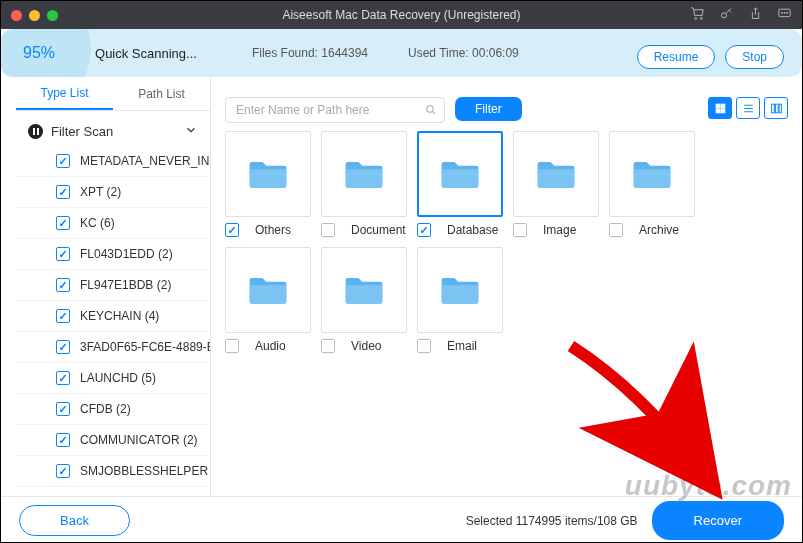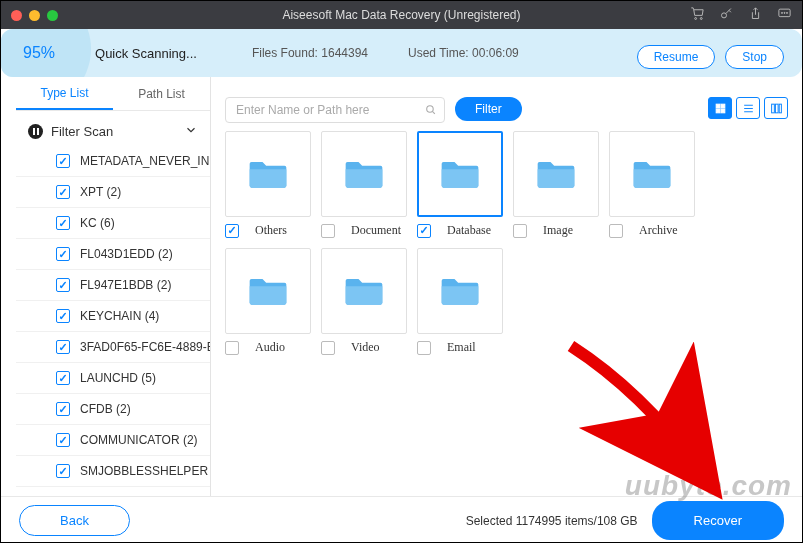--- a/index.html
+++ b/index.html
@@ -37,32 +37,32 @@
 .cb { width: 14px; height: 14px; border: 1px solid #0a84ff; border-radius: 2px; margin-right: 10px; flex-shrink: 0; display: flex; align-items: center; justify-content: center; background: #fff; }
 .cb.checked::after { content: "✓"; color: #0a84ff; font-size: 11px; line-height: 1; font-weight: bold; }
 .cb.gray { border-color: #bbb; }
 .content { flex: 1; display: flex; flex-direction: column; padding: 0 14px; }
 .toolbar { height: 44px; display: flex; align-items: flex-start; gap: 10px; padding-top: 20px; }
 .search { flex: 0 0 220px; position: relative; }
 .search input { width: 100%; height: 26px; border: 1px solid #ddd; border-radius: 4px; padding: 0 28px 0 10px; font-size: 12px; color: #555; outline: none; }
 .search input::placeholder { color: #aaa; }
 .search-ico { position: absolute; right: 8px; top: 6px; }
 .search-ico svg { width: 13px; height: 13px; stroke: #aaa; fill: none; stroke-width: 2; }
-.filter-btn { background: #0a84ff; color: #fff; border: none; border-radius: 12px; padding: 5px 20px; font-size: 12px; cursor: pointer; }
+.filter-btn { background: #0a84ff; color: #fff; border: none; border-radius: 7px; padding: 5px 20px; font-size: 12px; cursor: pointer; }
 .view-toggle { margin-left: auto; display: flex; gap: 4px; }
 .vt { width: 24px; height: 22px; border: 1px solid #0a84ff; border-radius: 3px; display: flex; align-items: center; justify-content: center; cursor: pointer; }
 .vt svg { width: 13px; height: 13px; stroke: #0a84ff; fill: none; stroke-width: 1.8; }
 .vt.active { background: #0a84ff; }
 .vt.active svg { stroke: #fff; fill: #fff; }
 .grid { flex: 1; overflow: auto; padding-top: 10px; display: flex; flex-wrap: wrap; align-content: flex-start; gap: 10px 10px; }
 .folder-card { width: 86px; display: flex; flex-direction: column; align-items: center; }
 .folder-box { width: 86px; height: 86px; border: 1px solid #e0e0e0; border-radius: 2px; display: flex; align-items: center; justify-content: center; cursor: pointer; }
 .folder-box.selected { border-color: #0a84ff; border-width: 2px; }
 .folder-icon svg { width: 44px; height: 44px; }
-.folder-label-row { display: flex; align-items: center; margin-top: 6px; gap: 6px; width: 100%; font-family: Liberation Serif, serif; }
+.folder-label-row { display: flex; align-items: center; margin-top: 6px; gap: 6px; width: 100%; }
 .folder-label { font-size: 12px; color: #333; white-space: nowrap; }
 .footer { height: 48px; border-top: 1px solid #e8e8e8; display: flex; align-items: center; padding: 0 18px; }
 .back-btn { border: 1px solid #0a84ff; color: #0a84ff; background: #fff; border-radius: 18px; padding: 7px 40px; font-size: 13px; cursor: pointer; }
 .sel-info { margin-left: auto; font-size: 12px; color: #333; margin-right: 14px; }
 .recover-btn { background: #0a84ff; color: #fff; border: none; border-radius: 18px; padding: 12px 42px; font-size: 13px; cursor: pointer; }
 .watermark { position: absolute; right: 10px; bottom: 40px; font-size: 28px; font-weight: bold; color: rgba(130,130,130,0.45); font-style: italic; letter-spacing: 1px; pointer-events: none; }
 .arrow-overlay { position: absolute; left: 550px; top: 330px; pointer-events: none; }
 </style>
 </head>
 <body>

